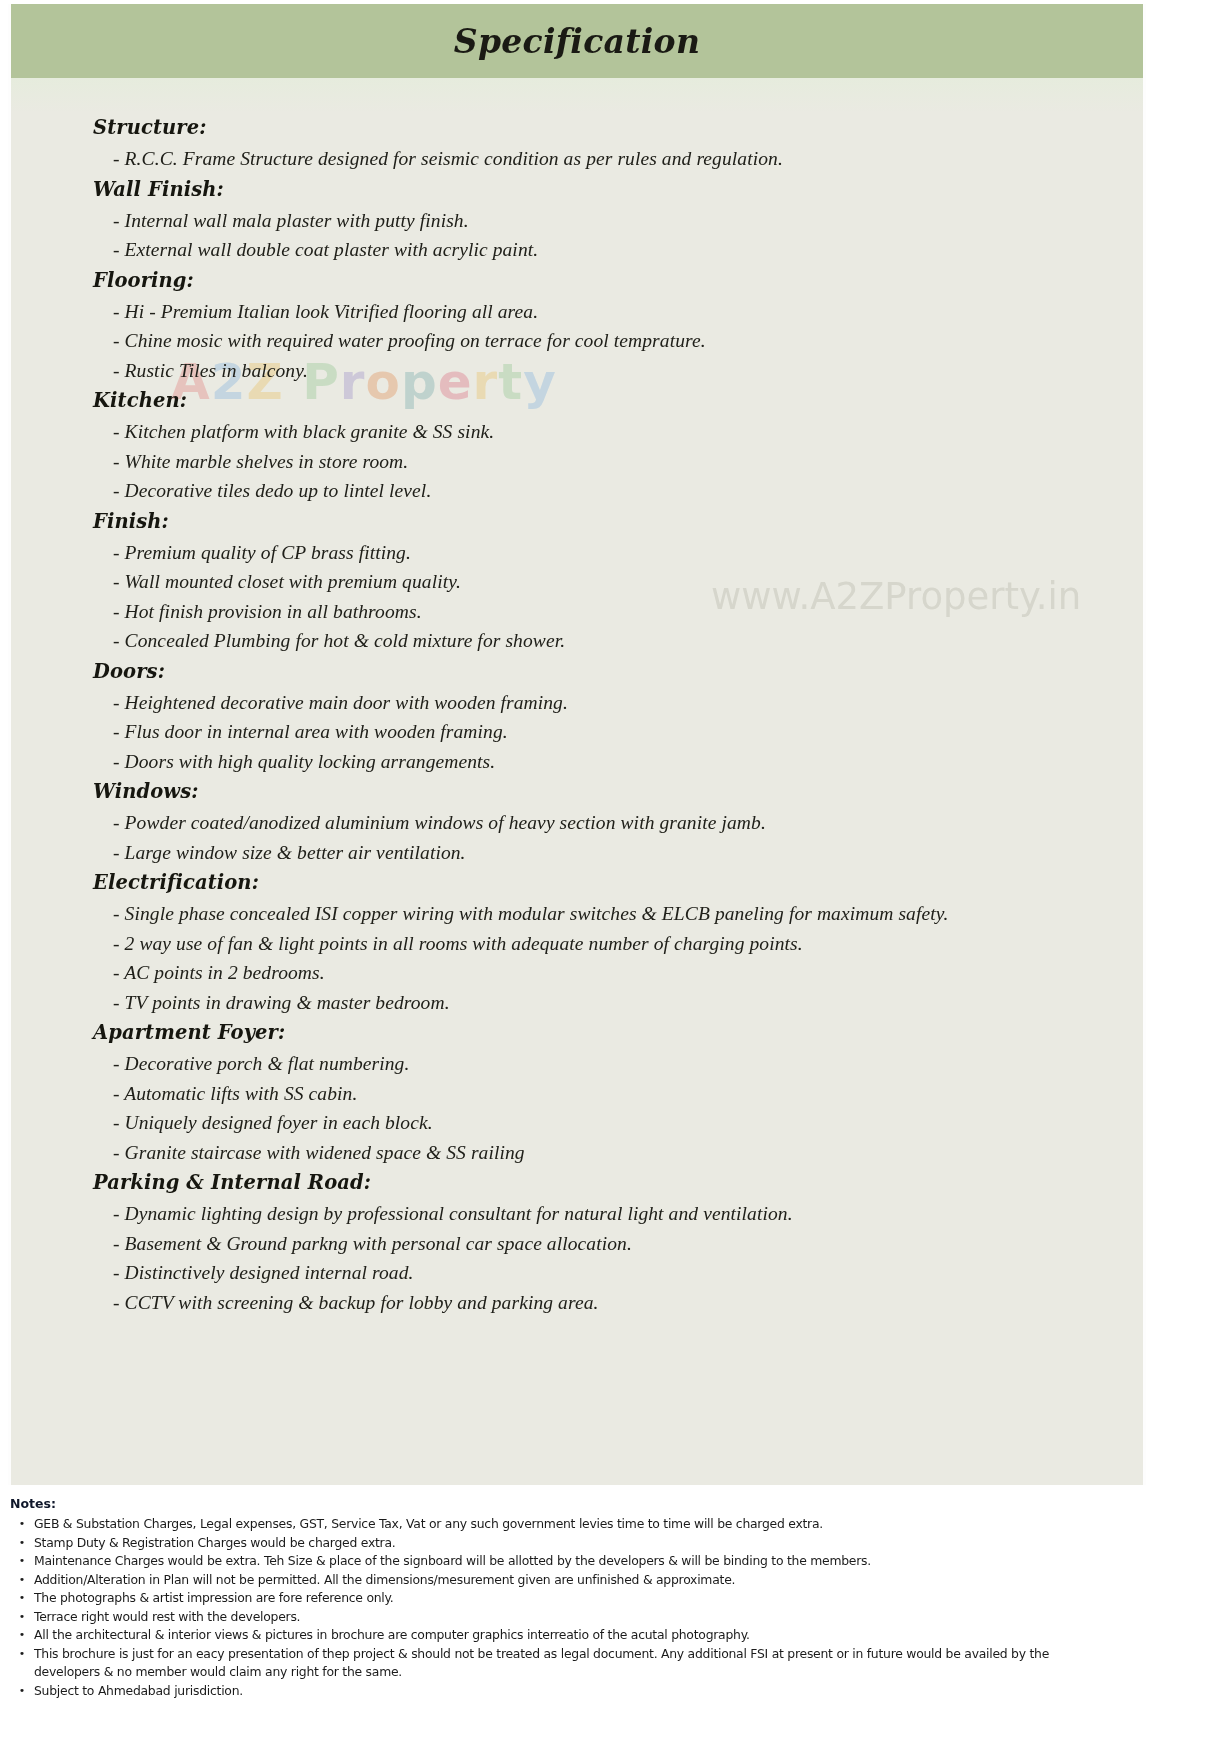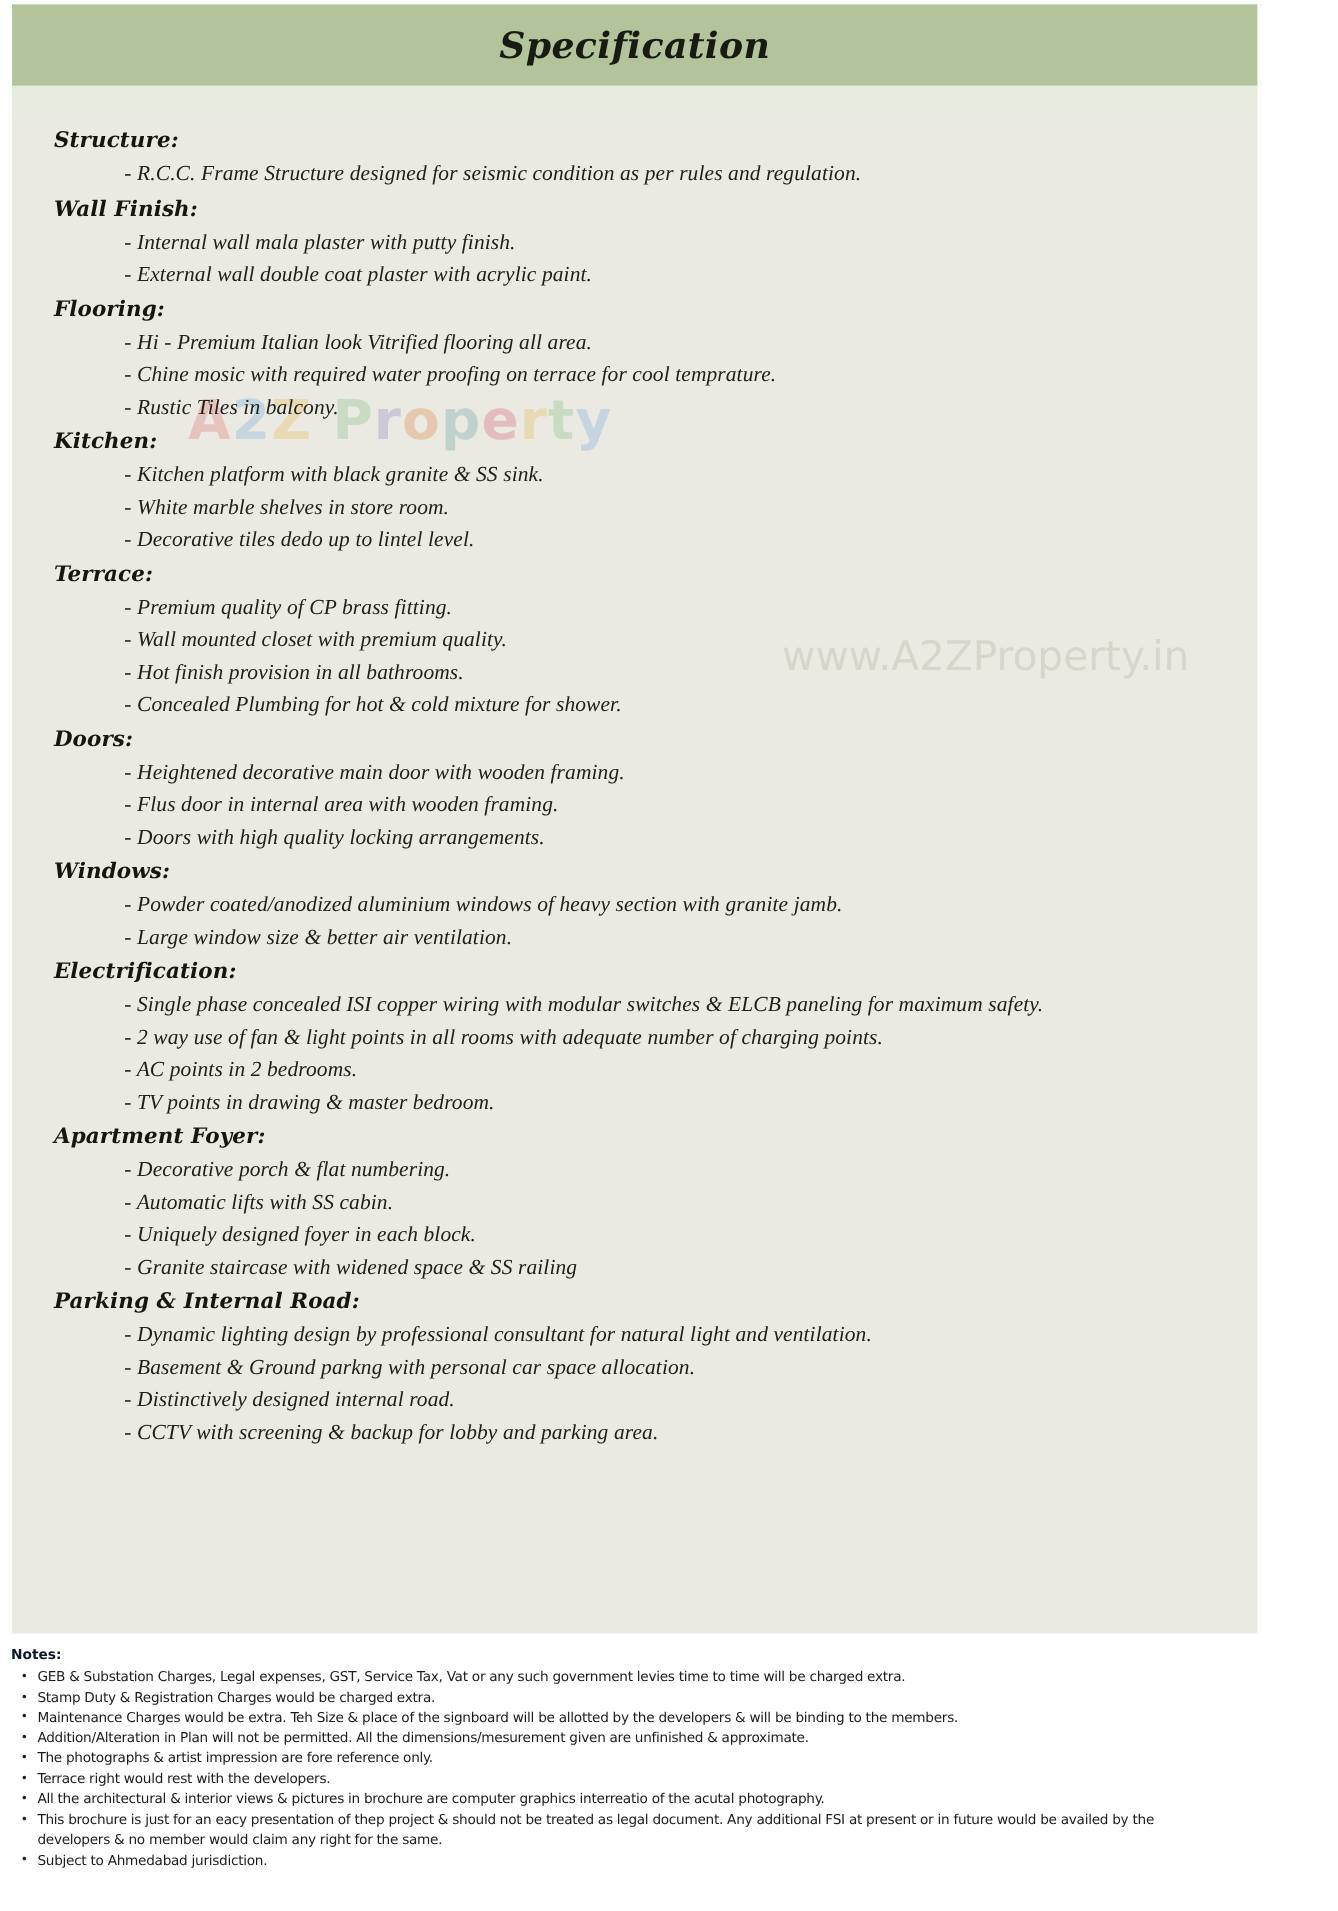--- a/index.html
+++ b/index.html
@@ -115,20 +115,21 @@
 
   .spec-heading {
     font-family: "DejaVu Serif", "Liberation Serif", serif;
     font-style: italic;
     font-weight: 700;
     font-size: 19.5px;
     color: #16160f;
     line-height: 32px;
     padding-left: 8px;
     letter-spacing: 0.1px;
+    margin-left: 44px;
   }
 
   .spec-item {
     font-family: "Liberation Serif", "DejaVu Serif", serif;
     font-style: italic;
     font-weight: 400;
     font-size: 19.5px;
     color: #20201a;
     line-height: 29.5px;
     padding-left: 72px;
@@ -220,21 +221,21 @@
       </div>
 
       <div class="spec-group">
         <div class="spec-heading">Kitchen:</div>
         <div class="spec-item">- Kitchen platform with black granite &amp; SS sink.</div>
         <div class="spec-item">- White marble shelves in store room.</div>
         <div class="spec-item">- Decorative tiles dedo up to lintel level.</div>
       </div>
 
       <div class="spec-group">
-        <div class="spec-heading">Terrace:</div>
+        <div class="spec-heading">Finish:</div>
         <div class="spec-item">- Premium quality of CP brass fitting.</div>
         <div class="spec-item">- Wall mounted closet with premium quality.</div>
         <div class="spec-item">- Hot finish provision in all bathrooms.</div>
         <div class="spec-item">- Concealed Plumbing for hot &amp; cold mixture for shower.</div>
       </div>
 
       <div class="spec-group">
         <div class="spec-heading">Doors:</div>
         <div class="spec-item">- Heightened decorative main door with wooden framing.</div>
         <div class="spec-item">- Flus door in internal area with wooden framing.</div>

